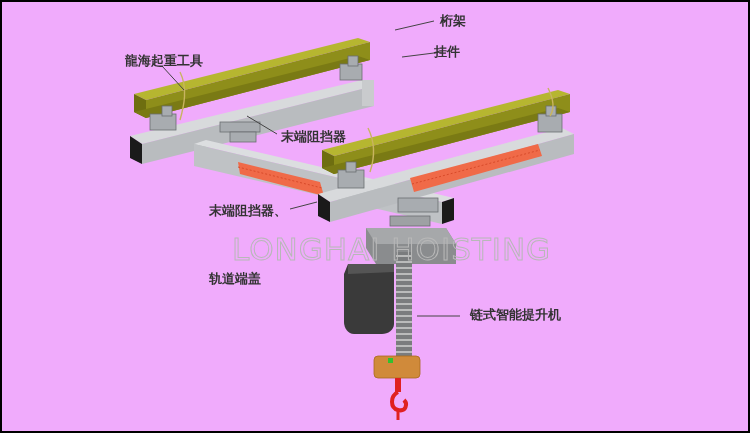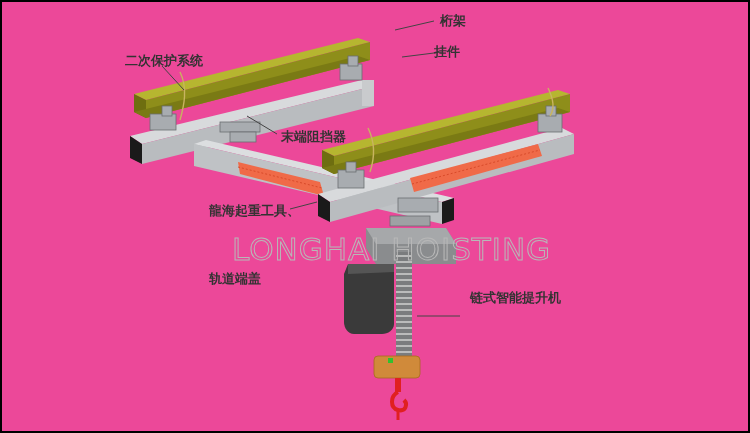--- a/index.html
+++ b/index.html
@@ -5,21 +5,21 @@
     html, body { margin: 0; padding: 0; background: #ffffff; }
     body { width: 750px; height: 433px; overflow: hidden; }
     .frame {
       position: relative;
       width: 750px; height: 433px;
       box-sizing: border-box;
       border-top: 2px solid #000;
       border-left: 2px solid #000;
       border-right: 2px solid #000;
       border-bottom: 2px solid #000;
-      background: #ec4899;
+      background: #f0abfc;
       overflow: hidden;
     }
     svg.art { position: absolute; left: 0; top: 0; }
     .label {
       position: absolute;
       font-family: "DejaVu Sans", sans-serif;
       font-size: 13px;
       font-weight: bold;
       color: #333333;
       white-space: nowrap;
@@ -153,21 +153,21 @@
       <line x1="400" y1="55" x2="440" y2="50"></line>
       <line x1="160" y1="64" x2="182" y2="88"></line>
       <line x1="245" y1="114" x2="275" y2="132"></line>
       <line x1="288" y1="207" x2="315" y2="200"></line>
       <line x1="415" y1="314" x2="458" y2="314"></line>
     </g>
   </svg>
 
   <div class="label" style="left:438px; top:12px;">桁架</div>
   <div class="label" style="left:432px; top:43px;">挂件</div>
-  <div class="label" style="left:123px; top:52px;">二次保护系统</div>
+  <div class="label" style="left:123px; top:52px;">龍海起重工具</div>
   <div class="label" style="left:279px; top:128px;">末端阻挡器</div>
-  <div class="label" style="left:207px; top:202px;">龍海起重工具、</div>
+  <div class="label" style="left:207px; top:202px;">末端阻挡器、</div>
   <div class="label" style="left:207px; top:222px;margin-top:48px;">轨道端盖</div>
-  <div class="label" style="left:468px; top:289px;">链式智能提升机</div>
+  <div class="label" style="left:468px; top:306px;">链式智能提升机</div>
 
   <div class="watermark wm-en">LONGHAI HOISTING</div>
 
 </div>
 
 </body></html>

